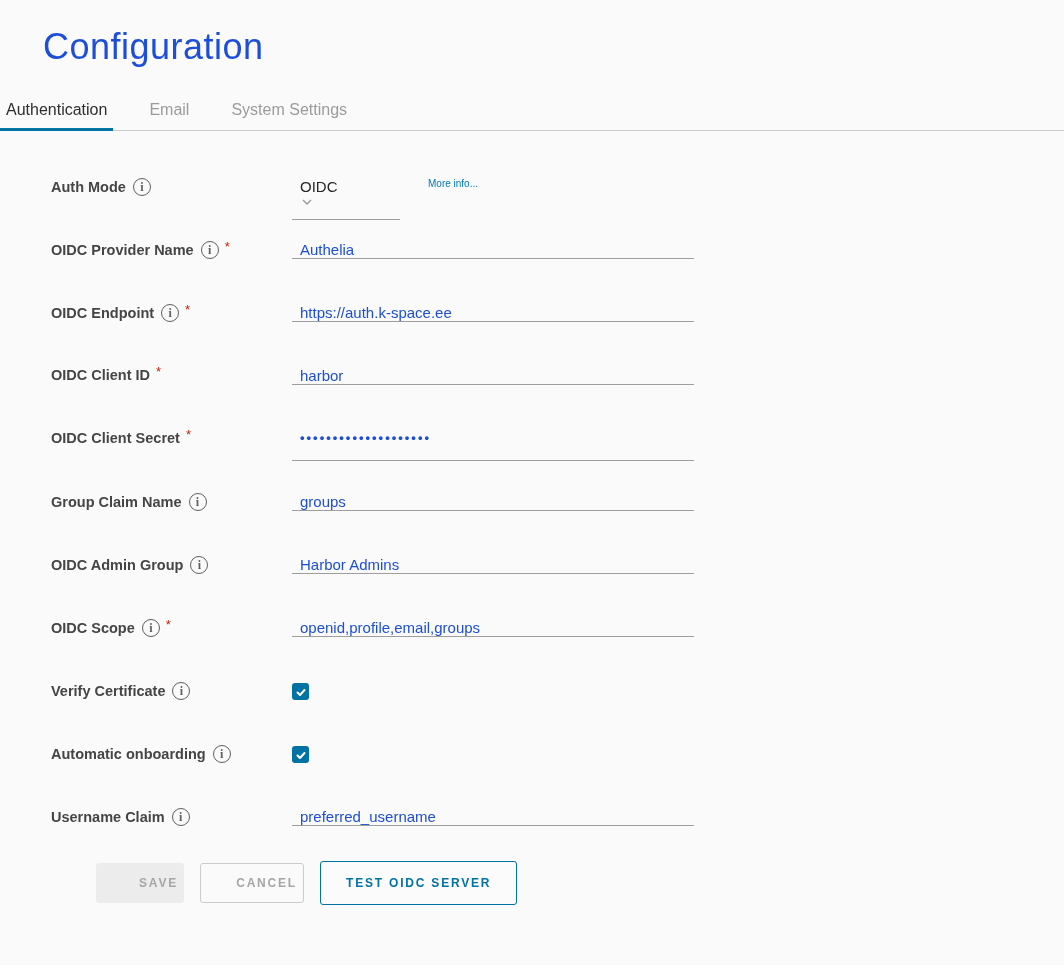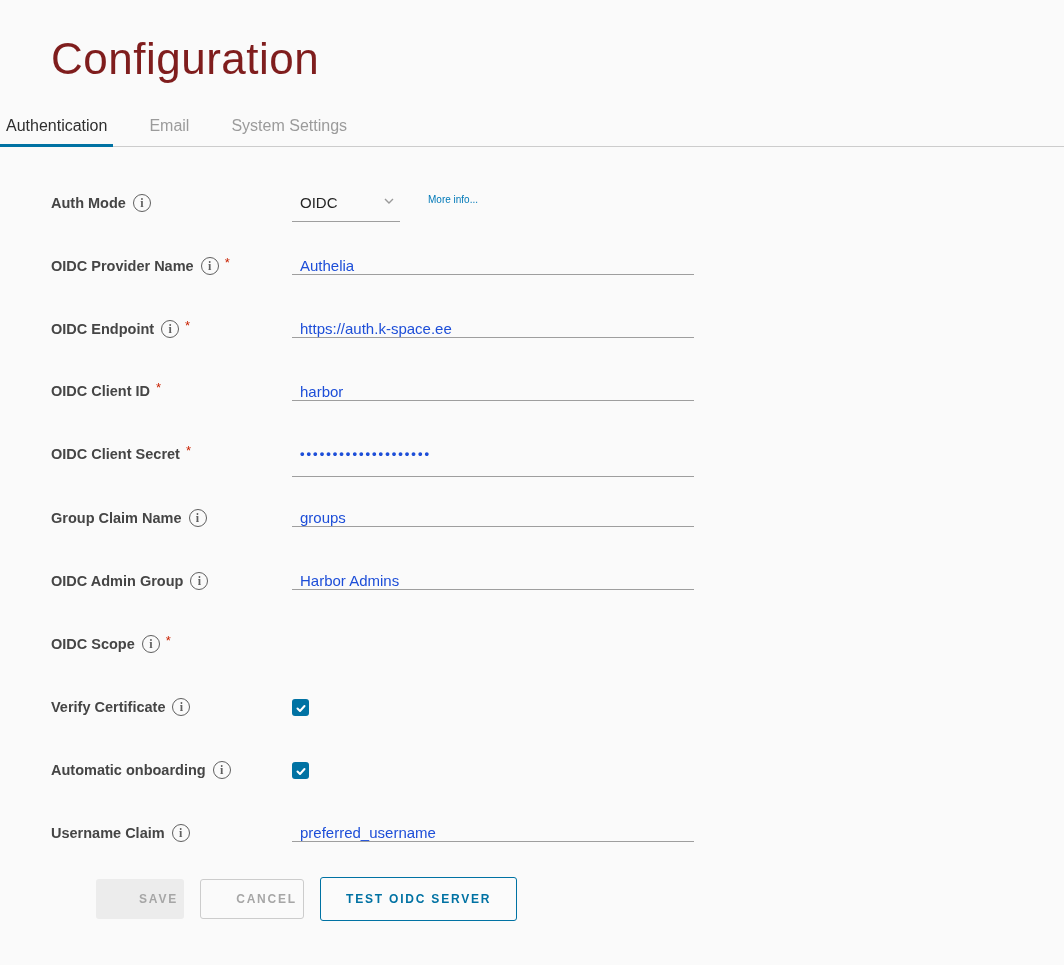--- a/index.html
+++ b/index.html
@@ -7,23 +7,23 @@
   body {
     width: 1064px; height: 965px;
     background: #fafafa;
     font-family: "Liberation Sans", sans-serif;
     color: #252525;
     overflow: hidden;
   }
   .page { width: 1064px; height: 965px; position: relative; }
 
   .page-title {
-    margin: 8px; padding: 26px 0 0 43px;
-    font-size: 44px; font-weight: 300; letter-spacing: 0.5px;
-    color: #7f1d1d;
+    margin: 0; padding: 26px 0 0 43px;
+    font-size: 36px; font-weight: 300; letter-spacing: 0.5px;
+    color: #1d4ed8;
   }
 
   
   .tab-bar {
     display: flex; align-items: flex-end;
     margin-top: 27px; 
     border-bottom: 1px solid #cccccc;
     width: 100%;
   }
   .tab {
@@ -62,21 +62,21 @@
     width: 402px; padding: 0 0 0 8px;
     border-bottom: 1px solid #9e9e9e;
     font-size: 15px; color: #1d4ed8; cursor: text;
   }
   .text-field.password { font-size: 13px; letter-spacing: 2px; font-weight: 700; padding-bottom: 15px; }
 
   .select-ctl {
     width: 108px; padding: 0 4px 10px 8px;
     border-bottom: 1px solid #9e9e9e;
     display: flex; align-items: flex-start; justify-content: space-between;
-    font-size: 15px; color: #252525; cursor: pointer;
+    font-size: 15px; color: #252525; cursor: pointer; flex-direction: column;
   }
   .more-info {
     margin-left: 28px; color: #0079b8; font-size: 10px;
     text-decoration: none; cursor: pointer;
   }
 
   .checkbox {
     width: 17px; height: 17px; border-radius: 3px;
     background: #0072a3;
     display: inline-flex; align-items: center; justify-content: center;
@@ -216,20 +216,27 @@
       </div>
 
     </div>
   </div>
         <div class="row">
     <div class="label-cell">
       <span class="flabel">OIDC Scope</span>
       <span class="info-icon">i</span>
       <span class="required">*</span>
     </div>
+    <div class="control-cell">
+
+      <div class="text-field">
+        <span class="field-value">openid,profile,email,groups</span>
+      </div>
+
+    </div>
   </div>
         <div class="row">
     <div class="label-cell">
       <span class="flabel">Verify Certificate</span>
       <span class="info-icon">i</span>
 
     </div>
     <div class="control-cell">
 
       <span class="checkbox">

